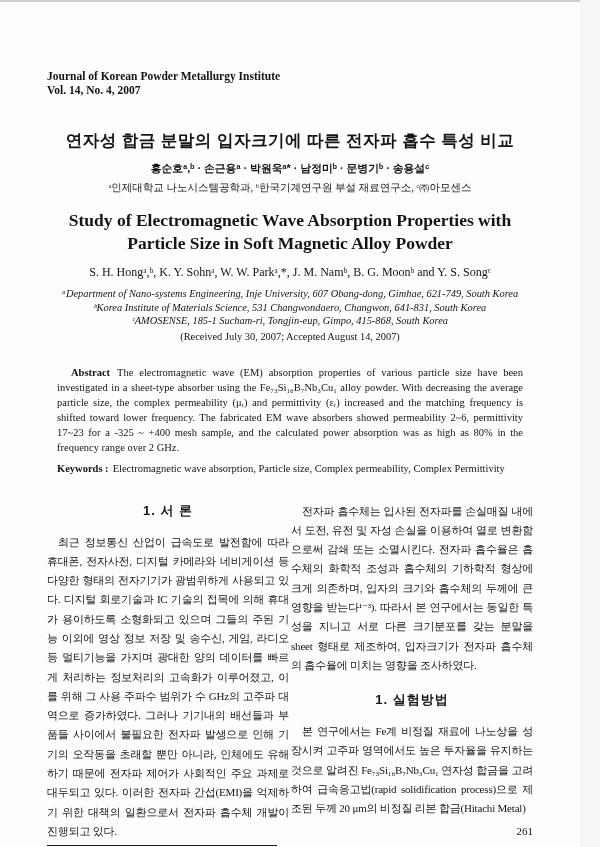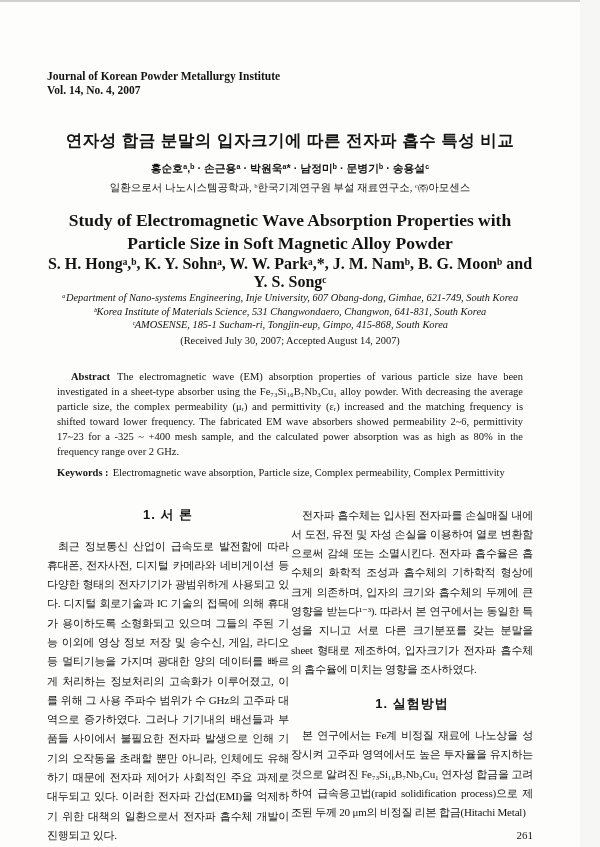--- a/index.html
+++ b/index.html
@@ -32,22 +32,22 @@
   .authors-ko {
     margin-top:10px; text-align:center;
     font-family:"Liberation Sans","DejaVu Sans",sans-serif;
     font-weight:bold; font-size:10.8px;
   }
   .affil-ko { margin-top:5px; text-align:center; font-size:10.5px; }
   .title-en {
     margin-top:14px; text-align:center;
     font-weight:bold; font-size:17.5px; line-height:23px;
   }
-  .authors-en { margin-top:0; text-align:center; font-weight:bold; font-size:16px; }
-  .affils-en { margin-top:0; text-align:center; font-style:italic; font-size:10.4px; line-height:13.5px; }
+  .authors-en { margin-top:10px; text-align:center; font-weight:normal; font-size:12px; }
+  .affils-en { margin-top:7px; text-align:center; font-style:italic; font-size:10.4px; line-height:13.5px; }
   .received { text-align:center; font-size:10.4px; line-height:14px; margin-top:2px; }
   .abstract {
     margin:21px 10px 0 10px;
     font-size:10.5px; line-height:15px;
     text-align:justify; text-indent:14px;
   }
   .abstract-label { font-weight:bold; padding-right:7px; }
   .keywords { margin:7px 10px 0 10px; font-size:10.5px; line-height:14px; }
   .keywords-label { font-weight:bold; padding-right:4px; }
   .columns { display:flex; gap:2px; margin-top:26px; height:314px; }
@@ -74,21 +74,21 @@
 <div class="page">
 
   <div class="journal-header">
     <div>Journal of Korean Powder Metallurgy Institute</div>
     <div>Vol. 14, No. 4, 2007</div>
   </div>
 
   <h1 class="title-ko">연자성 합금 분말의 입자크기에 따른 전자파 흡수 특성 비교</h1>
 
   <div class="authors-ko">홍순호ᵃ,ᵇ · 손근용ᵃ · 박원욱ᵃ* · 남정미ᵇ · 문병기ᵇ · 송용설ᶜ</div>
-  <div class="affil-ko">일환으로서 나노시스템공학과, ᵇ한국기계연구원 부설 재료연구소, ᶜ㈜아모센스</div>
+  <div class="affil-ko">ᵃ인제대학교 나노시스템공학과, ᵇ한국기계연구원 부설 재료연구소, ᶜ㈜아모센스</div>
 
   <div class="title-en">
     <div>Study of Electromagnetic Wave Absorption Properties with</div>
     <div>Particle Size in Soft Magnetic Alloy Powder</div>
   </div>
 
   <div class="authors-en">S. H. Hongᵃ,ᵇ, K. Y. Sohnᵃ, W. W. Parkᵃ,*, J. M. Namᵇ, B. G. Moonᵇ and Y. S. Songᶜ</div>
 
   <div class="affils-en">
     <div>ᵃDepartment of Nano-systems Engineering, Inje University, 607 Obang-dong, Gimhae, 621-749, South Korea</div>

